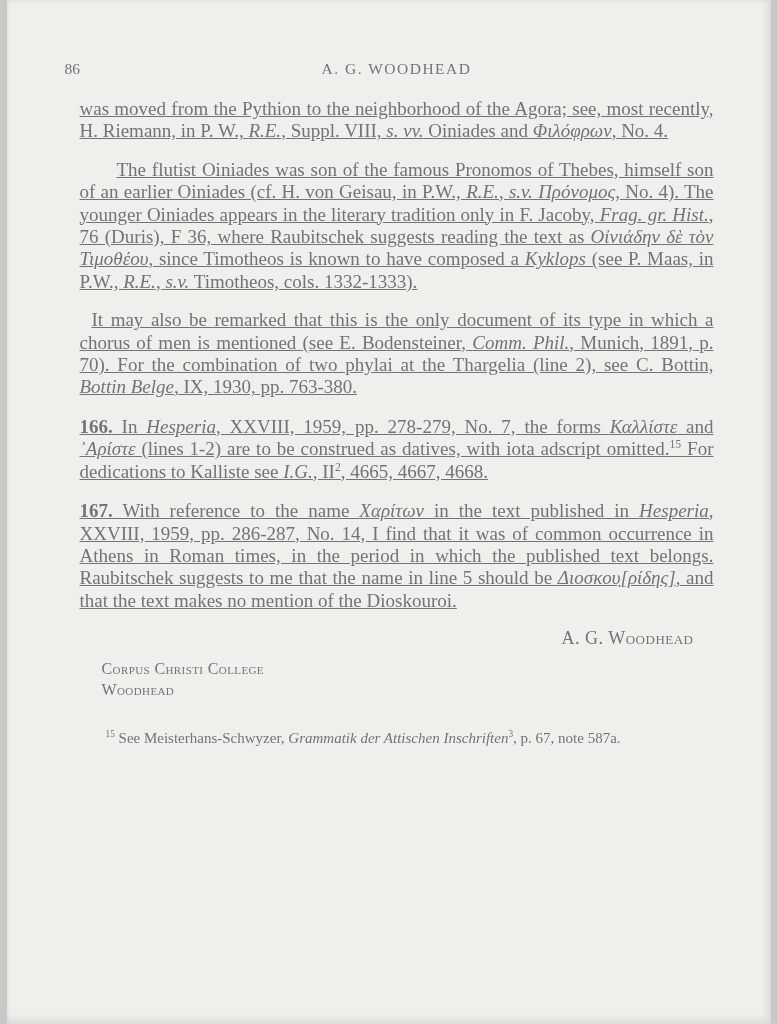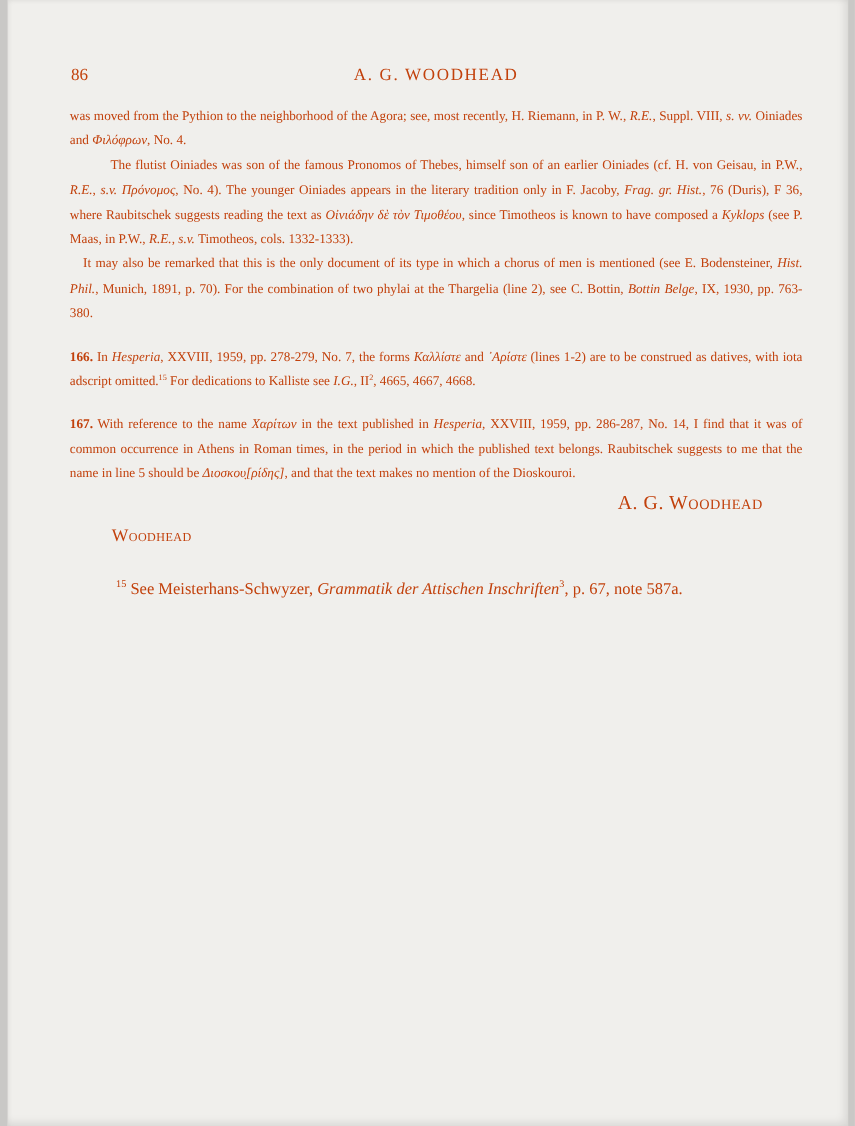--- a/index.html
+++ b/index.html
@@ -6,21 +6,21 @@
     margin: 0;
     padding: 0;
     background: #c9c8c6;
   }
   .page {
     position: relative;
     width: 764px;
     height: 1024px;
     margin: 0 auto;
     background: #f0efec;
-    color: #c2410c;
+    color: #737373;
     font-family: "Liberation Serif", "DejaVu Serif", serif;
     box-shadow: inset -3px -3px 8px rgba(0,0,0,0.10), inset 1px 1px 4px rgba(0,0,0,0.04);
     overflow: hidden;
   }
   .content {
     position: absolute;
     left: 57px;
     top: 60px;
     width: 666px;
   }
@@ -37,24 +37,25 @@
   }
   .running-title {
     position: absolute;
     left: 0;
     right: 0;
     top: 0;
     text-align: center;
     letter-spacing: 1.5px;
   }
   .body-text p {
-    margin: 0;
-    font-size: 12px;
+    margin: 16px;
+    font-size: 19px;
     line-height: 22.4px;
     text-align: justify;
+    text-decoration: underline;
   }
   p.indent-lg { text-indent: 37px; }
   p.indent-sm { text-indent: 12px; }
   p.section { margin-top: 17px; }
   .i { font-style: italic; }
   .b { font-weight: bold; }
   .sup {
     font-size: 0.62em;
     vertical-align: super;
     line-height: 0;
@@ -94,28 +95,29 @@
   <div class="content">
 
     <div class="running-header">
       <span class="page-number">86</span>
       <span class="running-title">A. G. WOODHEAD</span>
     </div>
 
     <div class="body-text">
       <p><span>was moved from the Pythion to the neighborhood of the Agora; see, most recently, H. Riemann, in P. W., </span><span class="i">R.E.</span><span>, Suppl. VIII, </span><span class="i">s. vv.</span><span> Oiniades and </span><span class="i">Φιλόφρων</span><span>, No. 4.</span></p>
       <p class="indent-lg"><span>The flutist Oiniades was son of the famous Pronomos of Thebes, himself son of an earlier Oiniades (cf. H. von Geisau, in P.W., </span><span class="i">R.E.</span><span>, </span><span class="i">s.v.</span><span> </span><span class="i">Πρόνομος</span><span>, No. 4).  The younger Oiniades appears in the literary tradition only in F. Jacoby, </span><span class="i">Frag. gr. Hist.</span><span>, 76 (Duris), F 36, where Raubitschek suggests reading the text as </span><span class="i">Οἰνιάδην δὲ τὸν Τιμοθέου</span><span>, since Timotheos is known to have composed a </span><span class="i">Kyklops</span><span> (see P. Maas, in P.W., </span><span class="i">R.E.</span><span>, </span><span class="i">s.v.</span><span> Timotheos, cols. 1332-1333).</span></p>
-      <p class="indent-sm"><span>It may also be remarked that this is the only document of its type in which a chorus of men is mentioned (see E. Bodensteiner, </span><span class="i">Hist. Phil.</span><span>, Munich, 1891, p. 70).  For the combination of two phylai at the Thargelia (line 2), see C. Bottin, </span><span class="i">Bottin Belge</span><span>, IX, 1930, pp. 763-380.</span></p>
+      <p class="indent-sm"><span>It may also be remarked that this is the only document of its type in which a chorus of men is mentioned (see E. Bodensteiner, </span><span class="i">Comm. Phil.</span><span>, Munich, 1891, p. 70).  For the combination of two phylai at the Thargelia (line 2), see C. Bottin, </span><span class="i">Bottin Belge</span><span>, IX, 1930, pp. 763-380.</span></p>
       <p class="section"><span class="b">166.</span><span>  In </span><span class="i">Hesperia</span><span>, XXVIII, 1959, pp. 278-279, No. 7, the forms </span><span class="i">Καλλίστε</span><span> and </span><span class="i">᾿Αρίστε</span><span> (lines 1-2) are to be construed as datives, with iota adscript omitted.</span><span class="sup">15</span><span>  For dedications to Kalliste see </span><span class="i">I.G.</span><span>, II</span><span class="sup">2</span><span>, 4665, 4667, 4668.</span></p>
       <p class="section"><span class="b">167.</span><span>  With reference to the name </span><span class="i">Χαρίτων</span><span> in the text published in </span><span class="i">Hesperia</span><span>, XXVIII, 1959, pp. 286-287, No. 14, I find that it was of common occurrence in Athens in Roman times, in the period in which the published text belongs.  Raubitschek suggests to me that the name in line 5 should be </span><span class="i">Διοσκου̣[ρίδης]</span><span>, and that the text makes no mention of the Dioskouroi.</span></p>
     </div>
 
     <div class="signature">A. G. Woodhead</div>
 
     <div class="affiliation">
+      <div>Corpus Christi College</div>
       <div>Woodhead</div>
     </div>
 
     <div class="footnote">
       <p><span class="sup">15</span><span> See Meisterhans-Schwyzer, </span><span class="i">Grammatik der Attischen Inschriften</span><span class="sup">3</span><span>, p. 67, note 587a.</span></p>
     </div>
 
   </div>
 </div>
 

